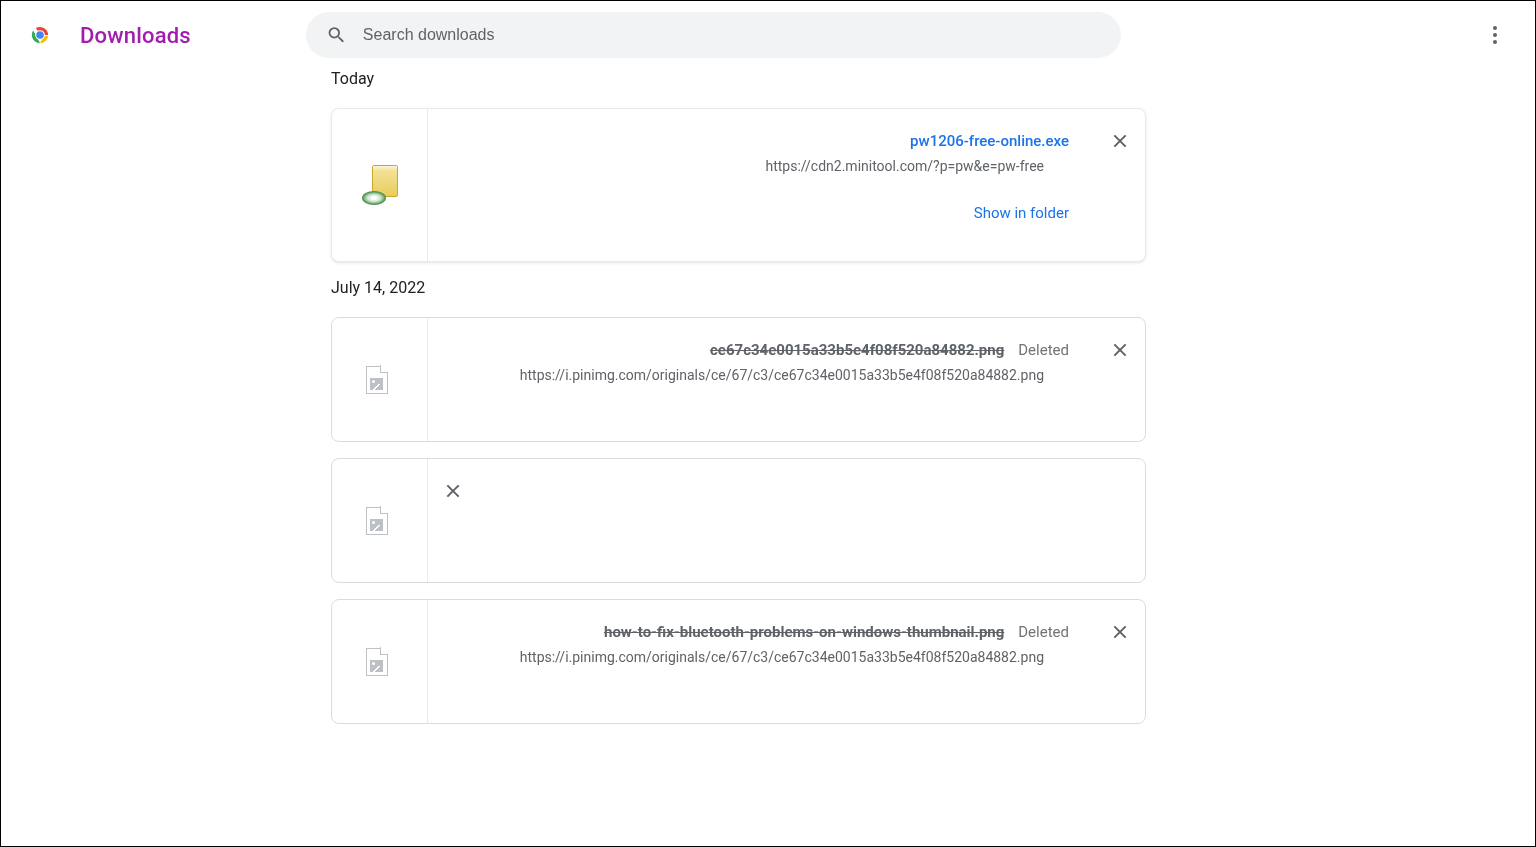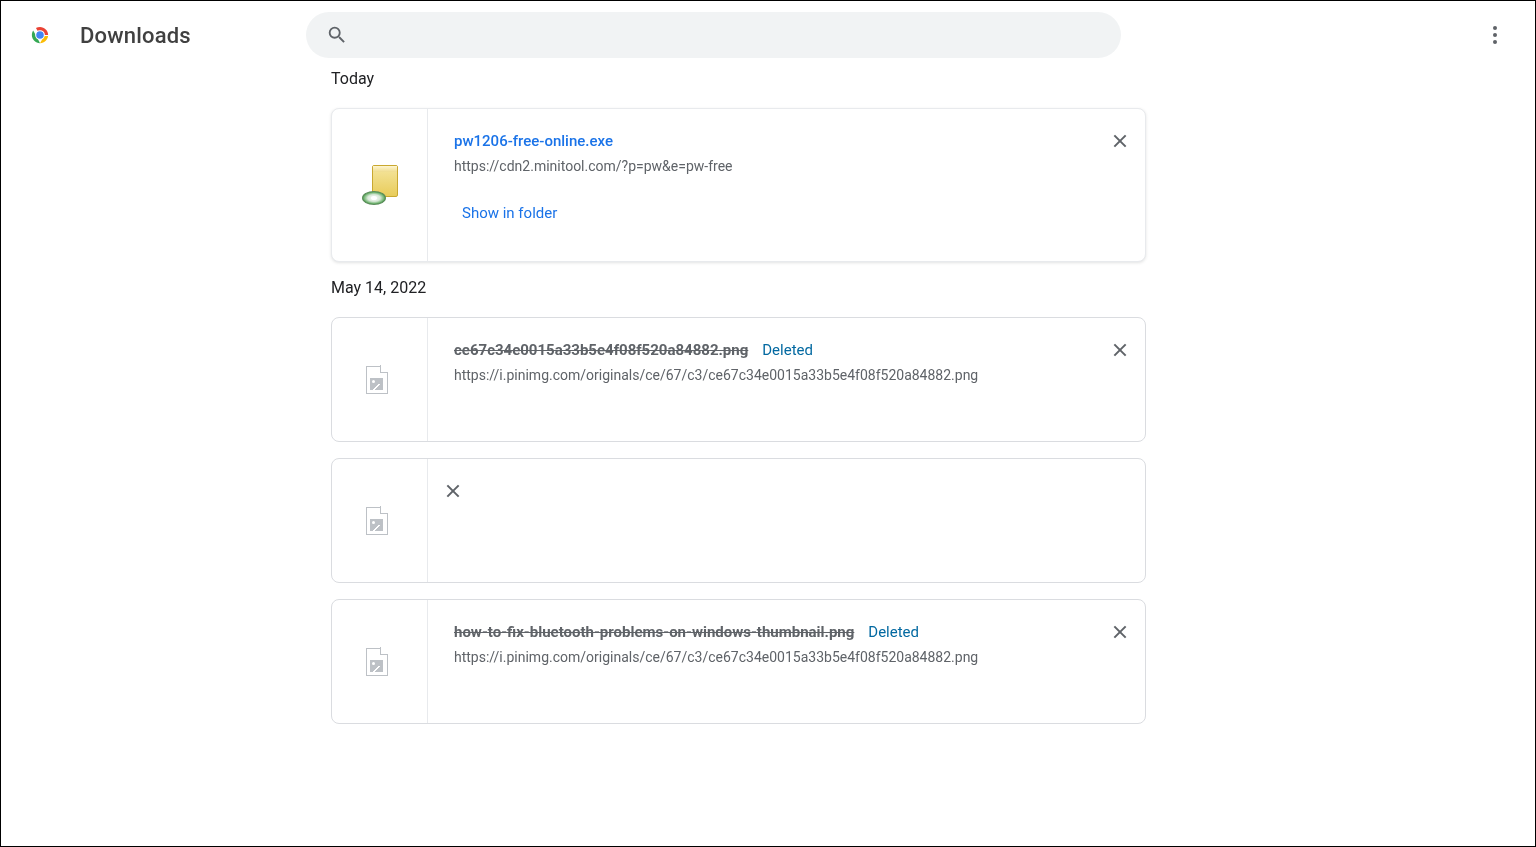--- a/index.html
+++ b/index.html
@@ -23,21 +23,21 @@
     }
     .chrome-logo {
       width: 26px;
       height: 26px;
       margin-right: 27px;
       flex-shrink: 0;
     }
     .page-title {
       font-size: 22px;
       font-weight: 500;
-      color: #404040;
+      color: #a21caf;
       letter-spacing: 0.2px;
     }
     .search-wrap {
       margin-left: 115px;
       flex: 0 0 815px;
       height: 46px;
       background: #f1f3f4;
       border-radius: 30px;
       display: flex;
       align-items: center;
@@ -122,36 +122,37 @@
       border-right: 1px solid #e8eaed;
       display: flex;
       align-items: center;
       justify-content: center;
       flex-shrink: 0;
     }
     .card-body {
       flex: 1;
       padding: 22px 26px 4px 26px;
       min-width: 0;
+      text-align: right;
     }
     .file-link {
       color: #1a73e8;
       font-size: 15px;
       text-decoration: none;
       font-weight: 500;
       cursor: pointer;
     }
     .file-deleted {
       color: #5f6368;
       font-size: 15px;
       text-decoration: line-through;
       font-weight: bold;
     }
     .deleted-tag {
-      color: #0369a1;
+      color: #737373;
       font-size: 15px;
       margin-left: 10px;
     }
     .file-url {
       color: #5f6368;
       font-size: 14px;
       margin-top: 8px;
       white-space: nowrap;
       overflow: hidden;
       text-overflow: ellipsis;
@@ -309,20 +310,21 @@
     <path fill="#34A853" d="M24 39c-8.3 0-15-6.7-15-15 0-3 .9-5.8 2.4-8.1L19 29l5 10z"></path>
     <path fill="#4285F4" d="M24 16a8 8 0 110 16 8 8 0 010-16z"></path>
     <circle cx="24" cy="24" r="6.2" fill="#4285F4"></circle>
     <circle cx="24" cy="24" r="8" fill="none" stroke="#fff" stroke-width="2"></circle>
   </svg>
   <div class="page-title">Downloads</div>
   <div class="search-wrap">
     <svg class="search-icon-svg" viewBox="0 0 24 24">
       <path d="M15.5 14h-.79l-.28-.27A6.471 6.471 0 0016 9.5 6.5 6.5 0 109.5 16c1.61 0 3.09-.59 4.23-1.57l.27.28v.79l5 4.99L20.49 19l-4.99-5zm-6 0C7.01 14 5 11.99 5 9.5S7.01 5 9.5 5 14 7.01 14 9.5 11.99 14 9.5 14z"></path>
     </svg>
+    <input class="search-input" type="text" placeholder="Search downloads" style="">
   </div>
   <div class="header-spacer"></div>
   <button class="menu-btn">
     <span class="menu-dots"></span>
   </button>
 </div>
 
 <div class="content-scroll">
   <div class="content-inner">
 
@@ -340,21 +342,21 @@
         <div class="file-url">https://cdn2.minitool.com/?p=pw&amp;e=pw-free</div>
         <span class="show-folder">Show in folder</span>
       </div>
       <div class="card-close">
         <button class="close-btn">
           <span class="close-x"></span>
         </button>
       </div>
     </div>
 
-    <div class="section-header">May 14, 2022</div>
+    <div class="section-header">July 14, 2022</div>
 
     <div class="card">
       <div class="card-icon-col">
         <div class="img-file-icon">
           <div class="img-file-sheet">
               <div class="img-thumb"></div>
             </div>
         </div>
       </div>
       <div class="card-body">

